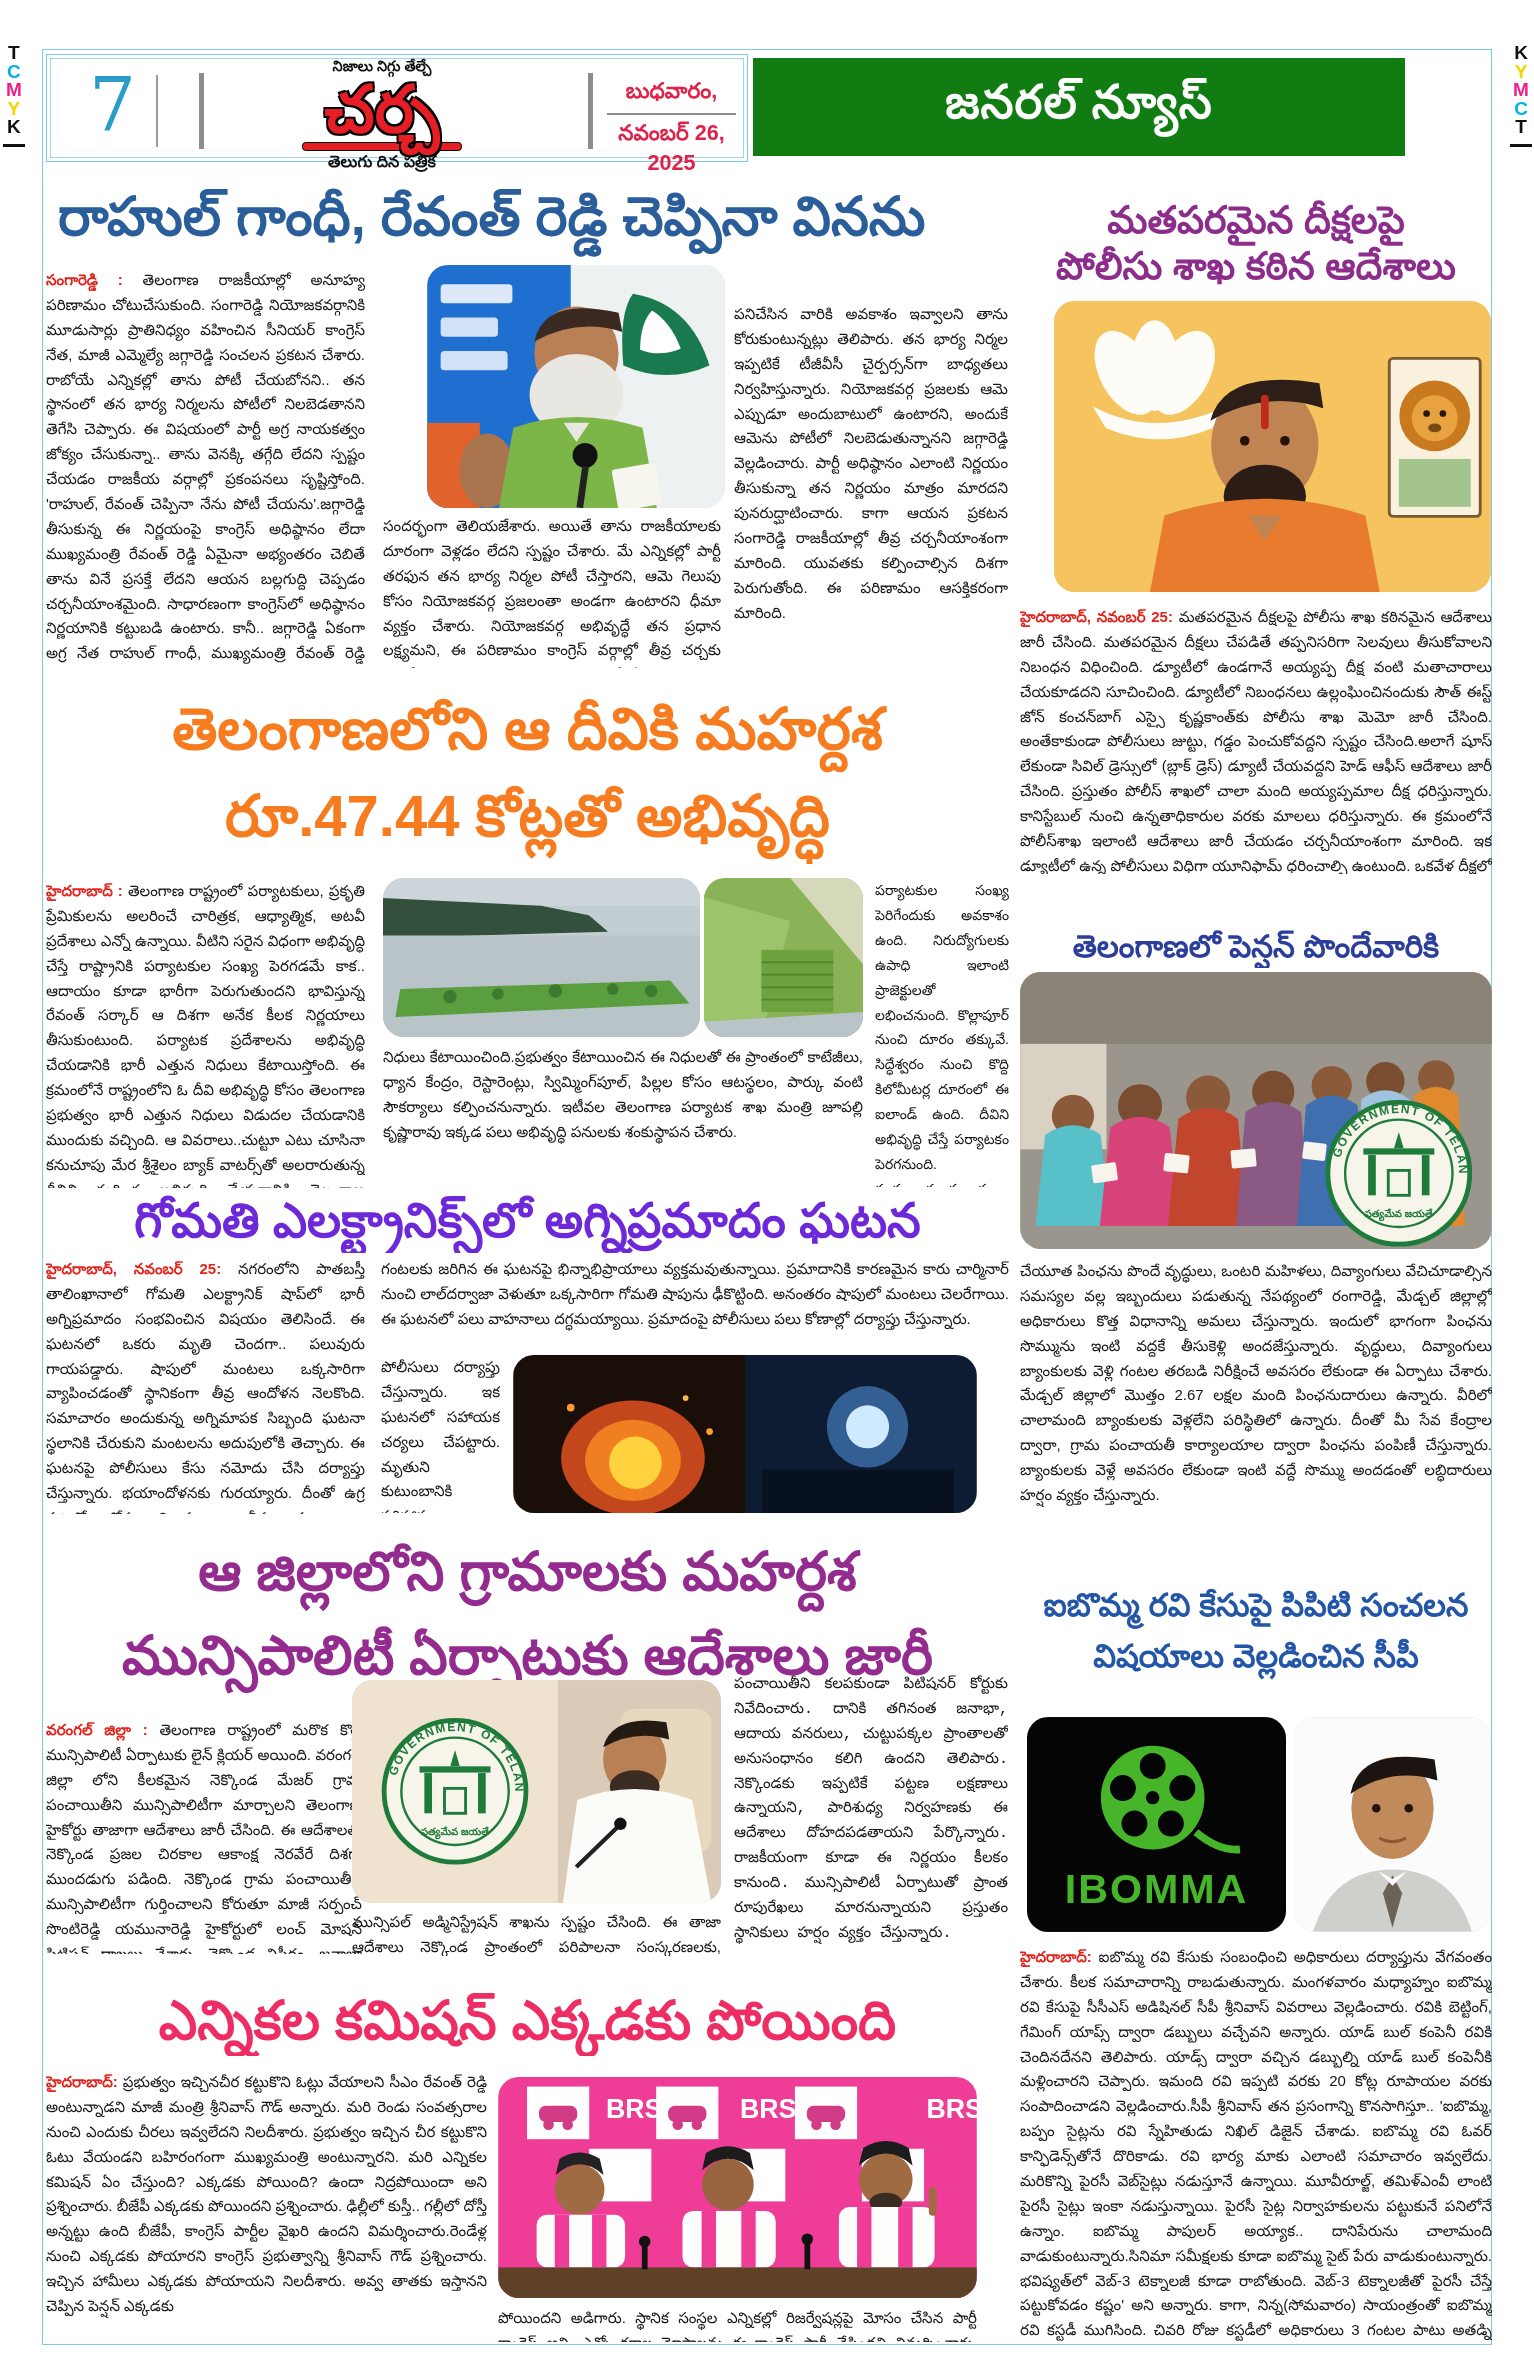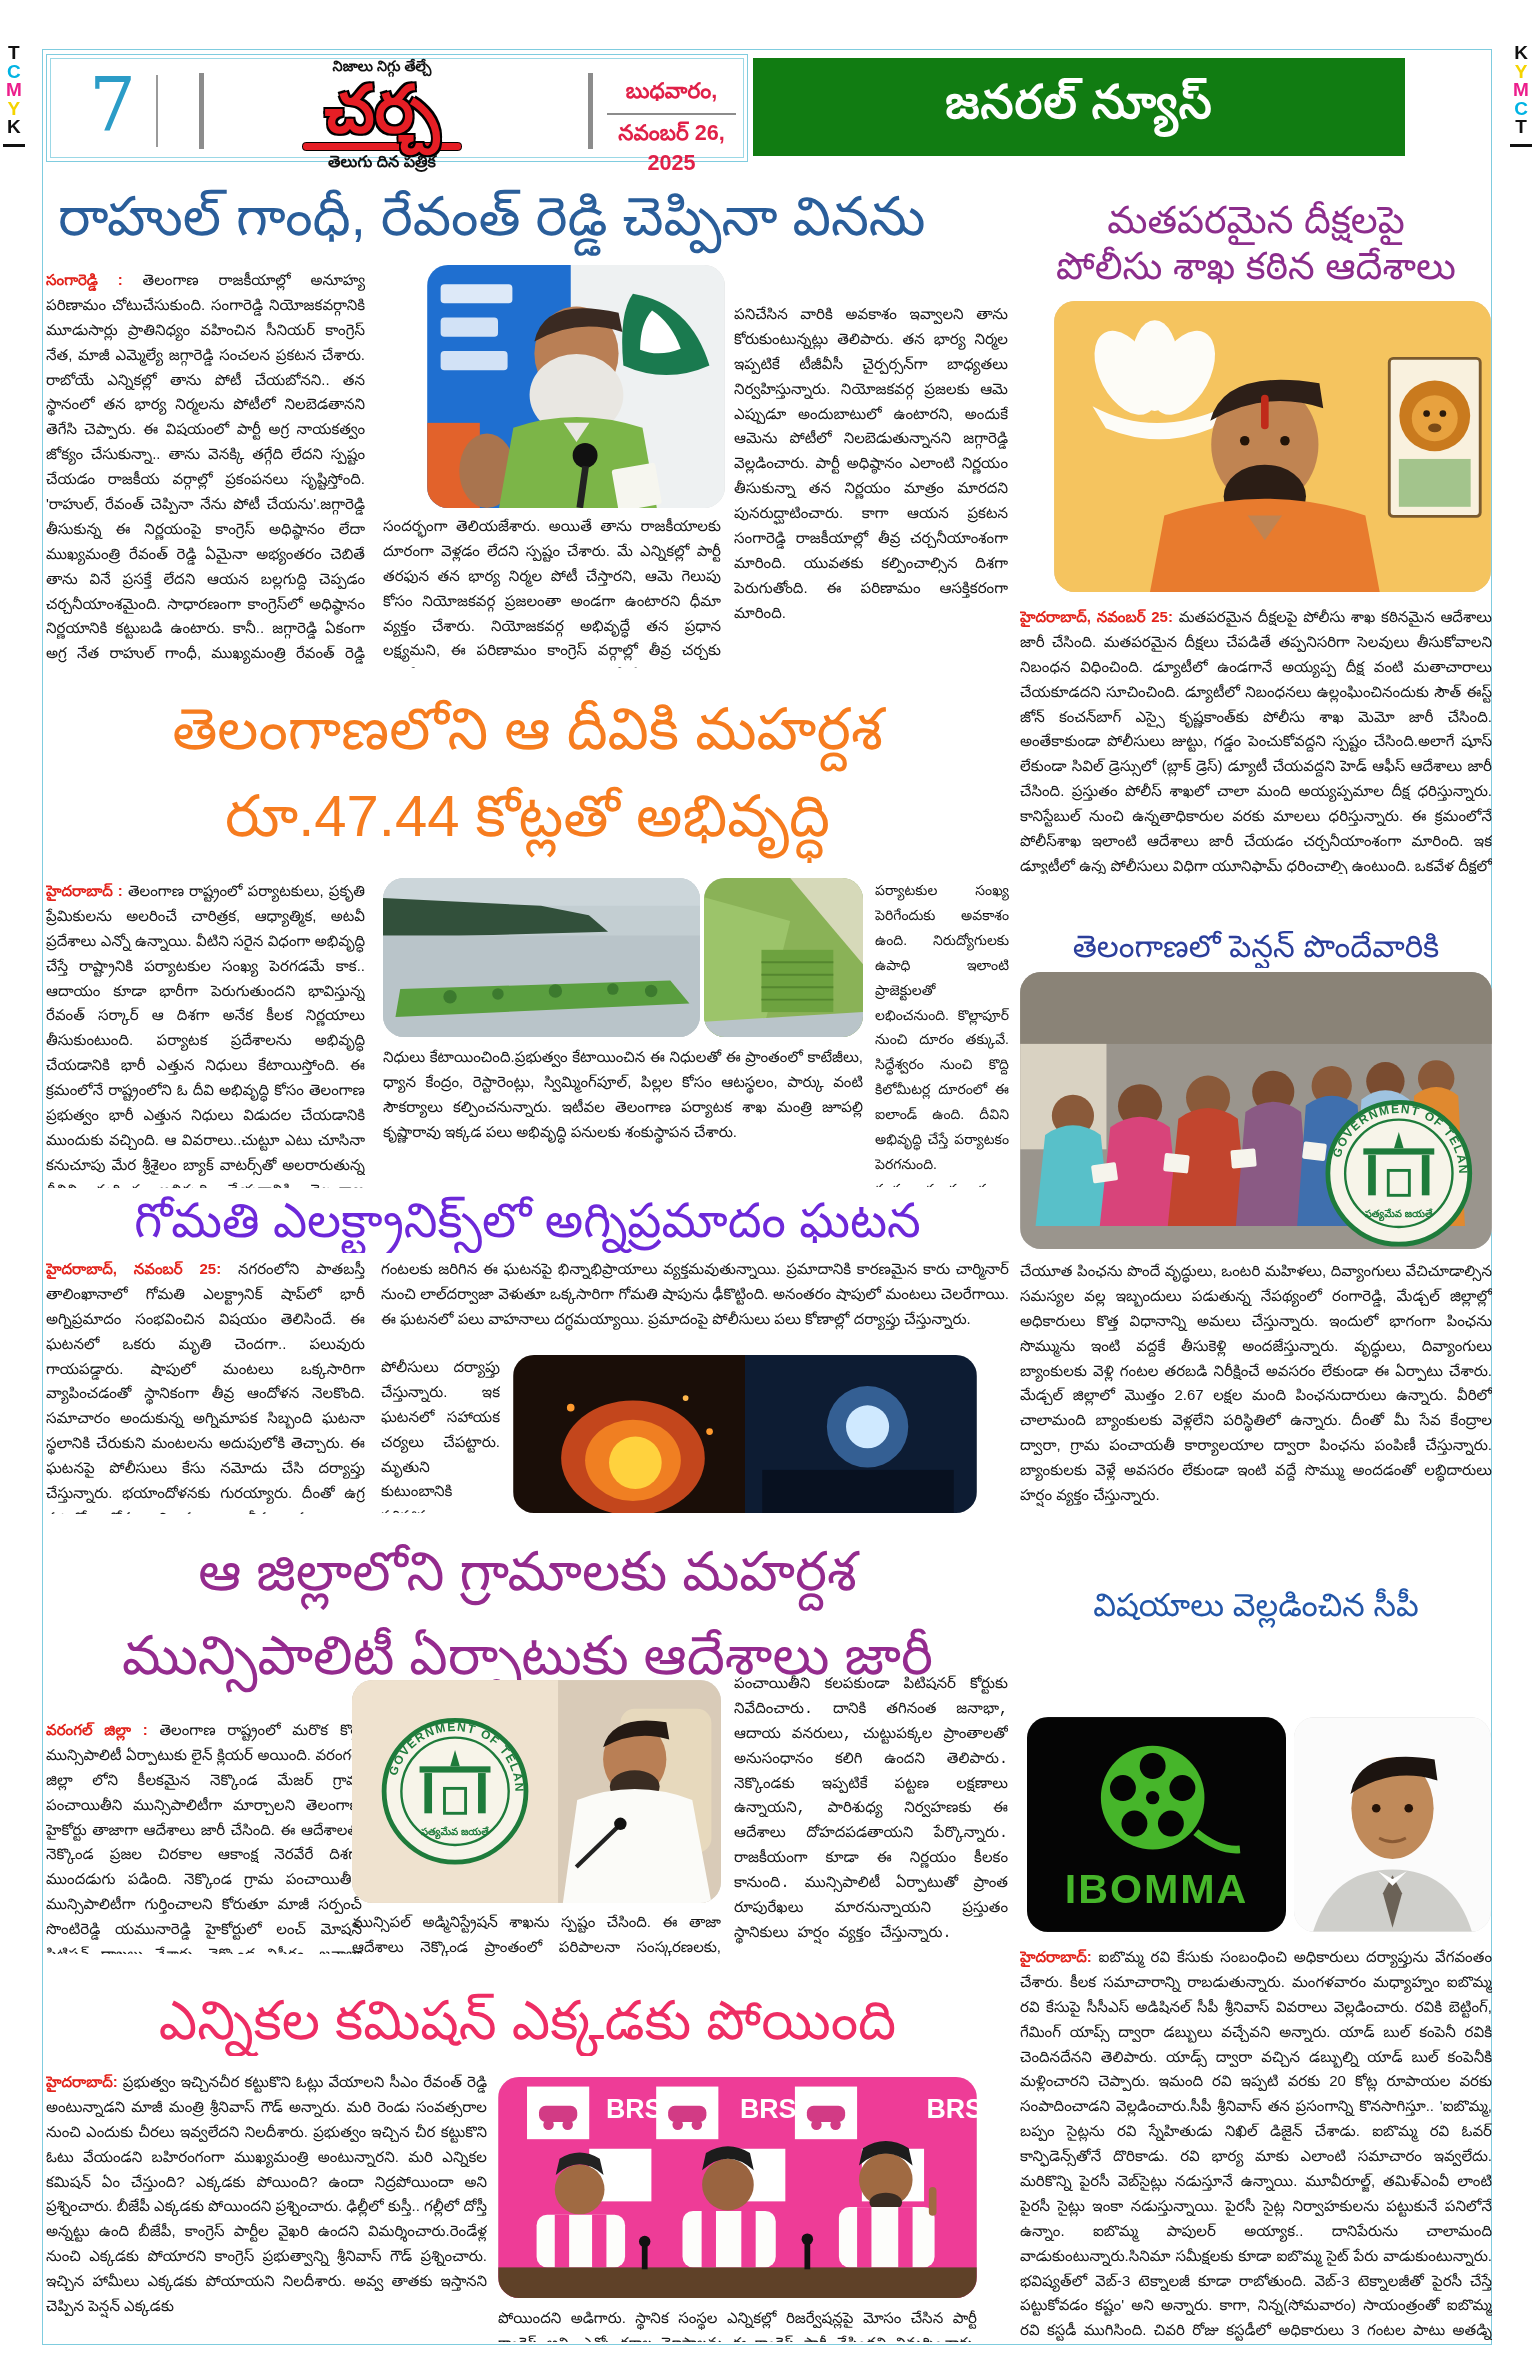--- a/index.html
+++ b/index.html
@@ -21,21 +21,21 @@
   .logo-tagline{font-size:14.4px;color:#111;font-weight:bold;}
   .logo-title{font-size:66px;font-weight:800;color:#e61e25;line-height:.95;
      text-shadow:-1.9px -1.9px 0 #000,1.9px -1.9px 0 #000,-1.9px 1.9px 0 #000,1.9px 1.9px 0 #000;}
   .logo-bar{height:7.7px;background:#e61e25;border:1.4px solid #000;border-radius:3.8px;}
   .logo-sub{font-size:16px;color:#111;font-weight:bold;}
   .date-day,.date-date{font-size:21.6px;font-weight:800;color:#e02148;}
   .date-rule{height:2.4px;background:#8c8c8c;margin:4.8px 0;}
   .banner{background:#117c12;display:flex;align-items:center;justify-content:center;}
   .banner-text{color:#fff;font-size:47px;font-weight:800;letter-spacing:1px;}
   
-  .hl{font-weight:400;text-align:center;line-height:1.22;overflow:hidden;}
+  .hl{font-weight:700;text-align:center;line-height:1.22;overflow:hidden;}
   .hl-a1{color:#2a5e9a;font-size:54px;text-align:left;line-height:1.05;}
   .hl-r1{color:#8c2d8c;font-size:38px;}
   .hl-a2{color:#f67c1f;font-size:58px;line-height:1.5;}
   .hl-r2{color:#2b3e9b;font-size:31px;}
   .hl-a3{color:#6d28d9;font-size:48px;}
   .hl-a4{color:#942b8e;font-size:54px;line-height:1.55;}
   .hl-r3{color:#2356a8;font-size:32px;line-height:1.6;}
   .hl-a5{color:#ee2d64;font-size:54px;}
   
   .col{font-size:15px;line-height:1.66;color:#141414;text-align:justify;overflow:hidden;}
@@ -396,20 +396,21 @@
       </g>
       <use href="#tg-seal" x="790" y="420"></use>
     </svg>
   </div>
 
   <div class="abs col" style="left:1020px;top:1259px;width:472px;height:312px;">
     <span>చేయూత పింఛను పొందే వృద్ధులు, ఒంటరి మహిళలు, దివ్యాంగులు వేచిచూడాల్సిన సమస్యల వల్ల ఇబ్బందులు పడుతున్న నేపథ్యంలో రంగారెడ్డి, మేడ్చల్ జిల్లాల్లో అధికారులు కొత్త విధానాన్ని అమలు చేస్తున్నారు. ఇందులో భాగంగా పింఛను సొమ్మును ఇంటి వద్దకే తీసుకెళ్లి అందజేస్తున్నారు. వృద్ధులు, దివ్యాంగులు బ్యాంకులకు వెళ్లి గంటల తరబడి నిరీక్షించే అవసరం లేకుండా ఈ ఏర్పాటు చేశారు. మేడ్చల్ జిల్లాలో మొత్తం 2.67 లక్షల మంది పింఛనుదారులు ఉన్నారు. వీరిలో చాలామంది బ్యాంకులకు వెళ్లలేని పరిస్థితిలో ఉన్నారు. దీంతో మీ సేవ కేంద్రాల ద్వారా, గ్రామ పంచాయతీ కార్యాలయాల ద్వారా పింఛను పంపిణీ చేస్తున్నారు. బ్యాంకులకు వెళ్లే అవసరం లేకుండా ఇంటి వద్దే సొమ్ము అందడంతో లబ్ధిదారులు హర్షం వ్యక్తం చేస్తున్నారు.</span>
   </div>
 
   <div class="abs hl hl-r3" style="left:1020px;top:1580px;width:472px;height:115px;">
+    <div>ఐబొమ్మ రవి కేసుపై పిపిటి సంచలన</div>
     <div>విషయాలు వెల్లడించిన సీపీ</div>
   </div>
 
   <div class="abs photo" style="left:1027px;top:1717px;width:259px;height:215px;">
     <svg viewBox="0 0 540 448" width="259" height="215">
       <rect width="540" height="448" fill="#050505"></rect>
       <circle cx="262" cy="168" r="108" fill="#46b52a"></circle>
       <g fill="#050505">
         <circle cx="262" cy="102" r="27"></circle>
           <circle cx="200" cy="148" r="27"></circle>

